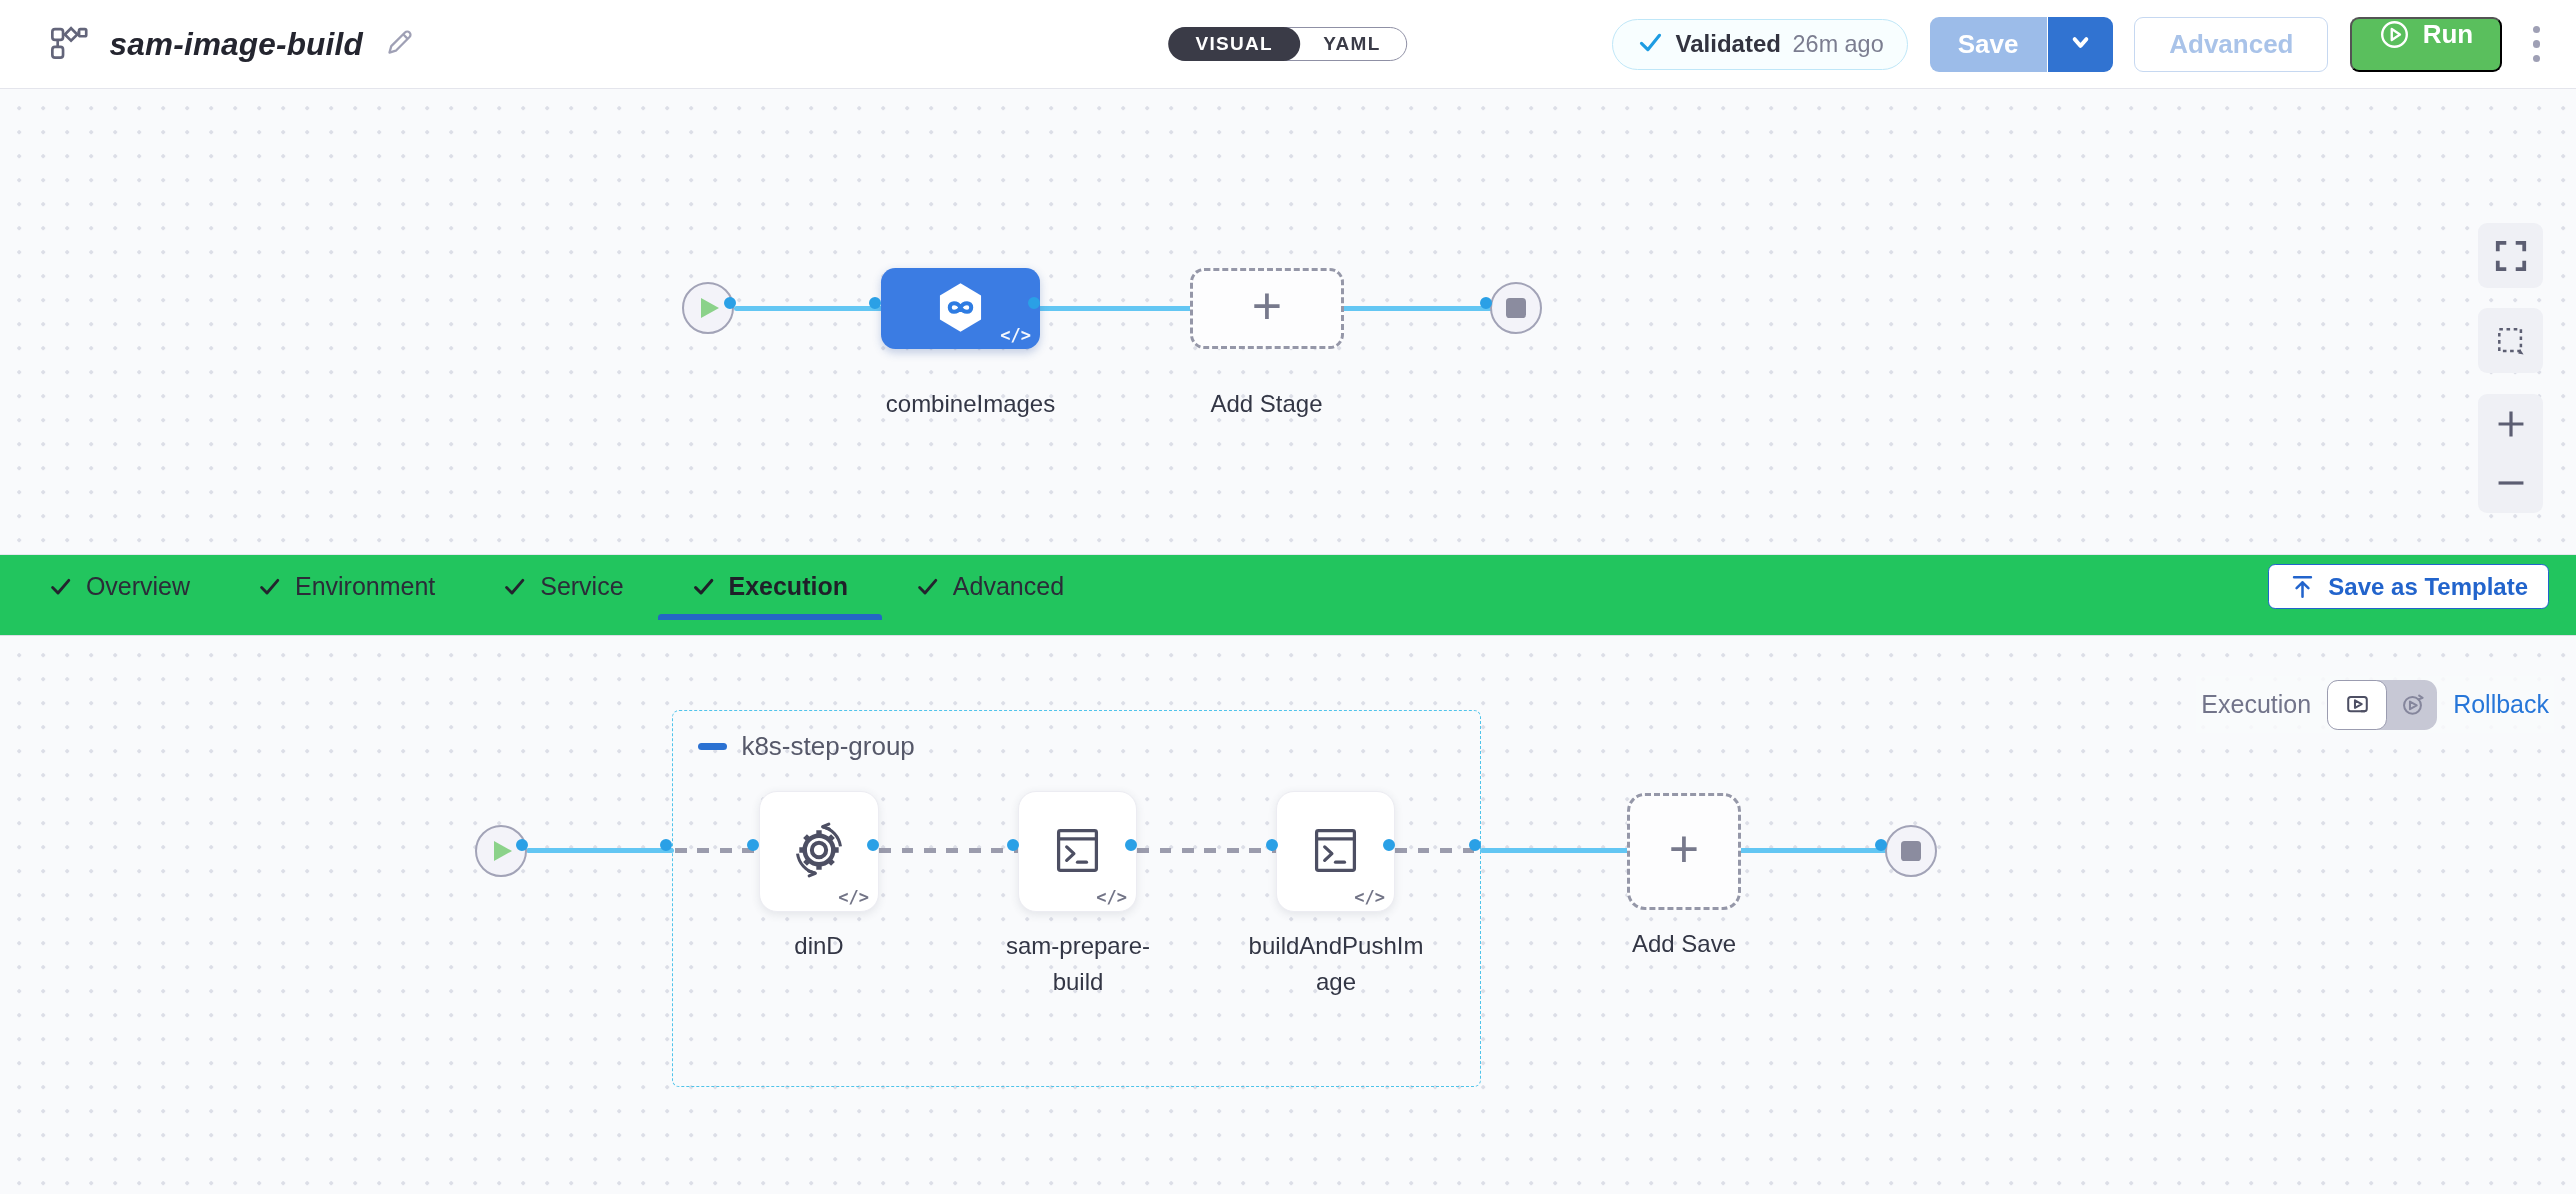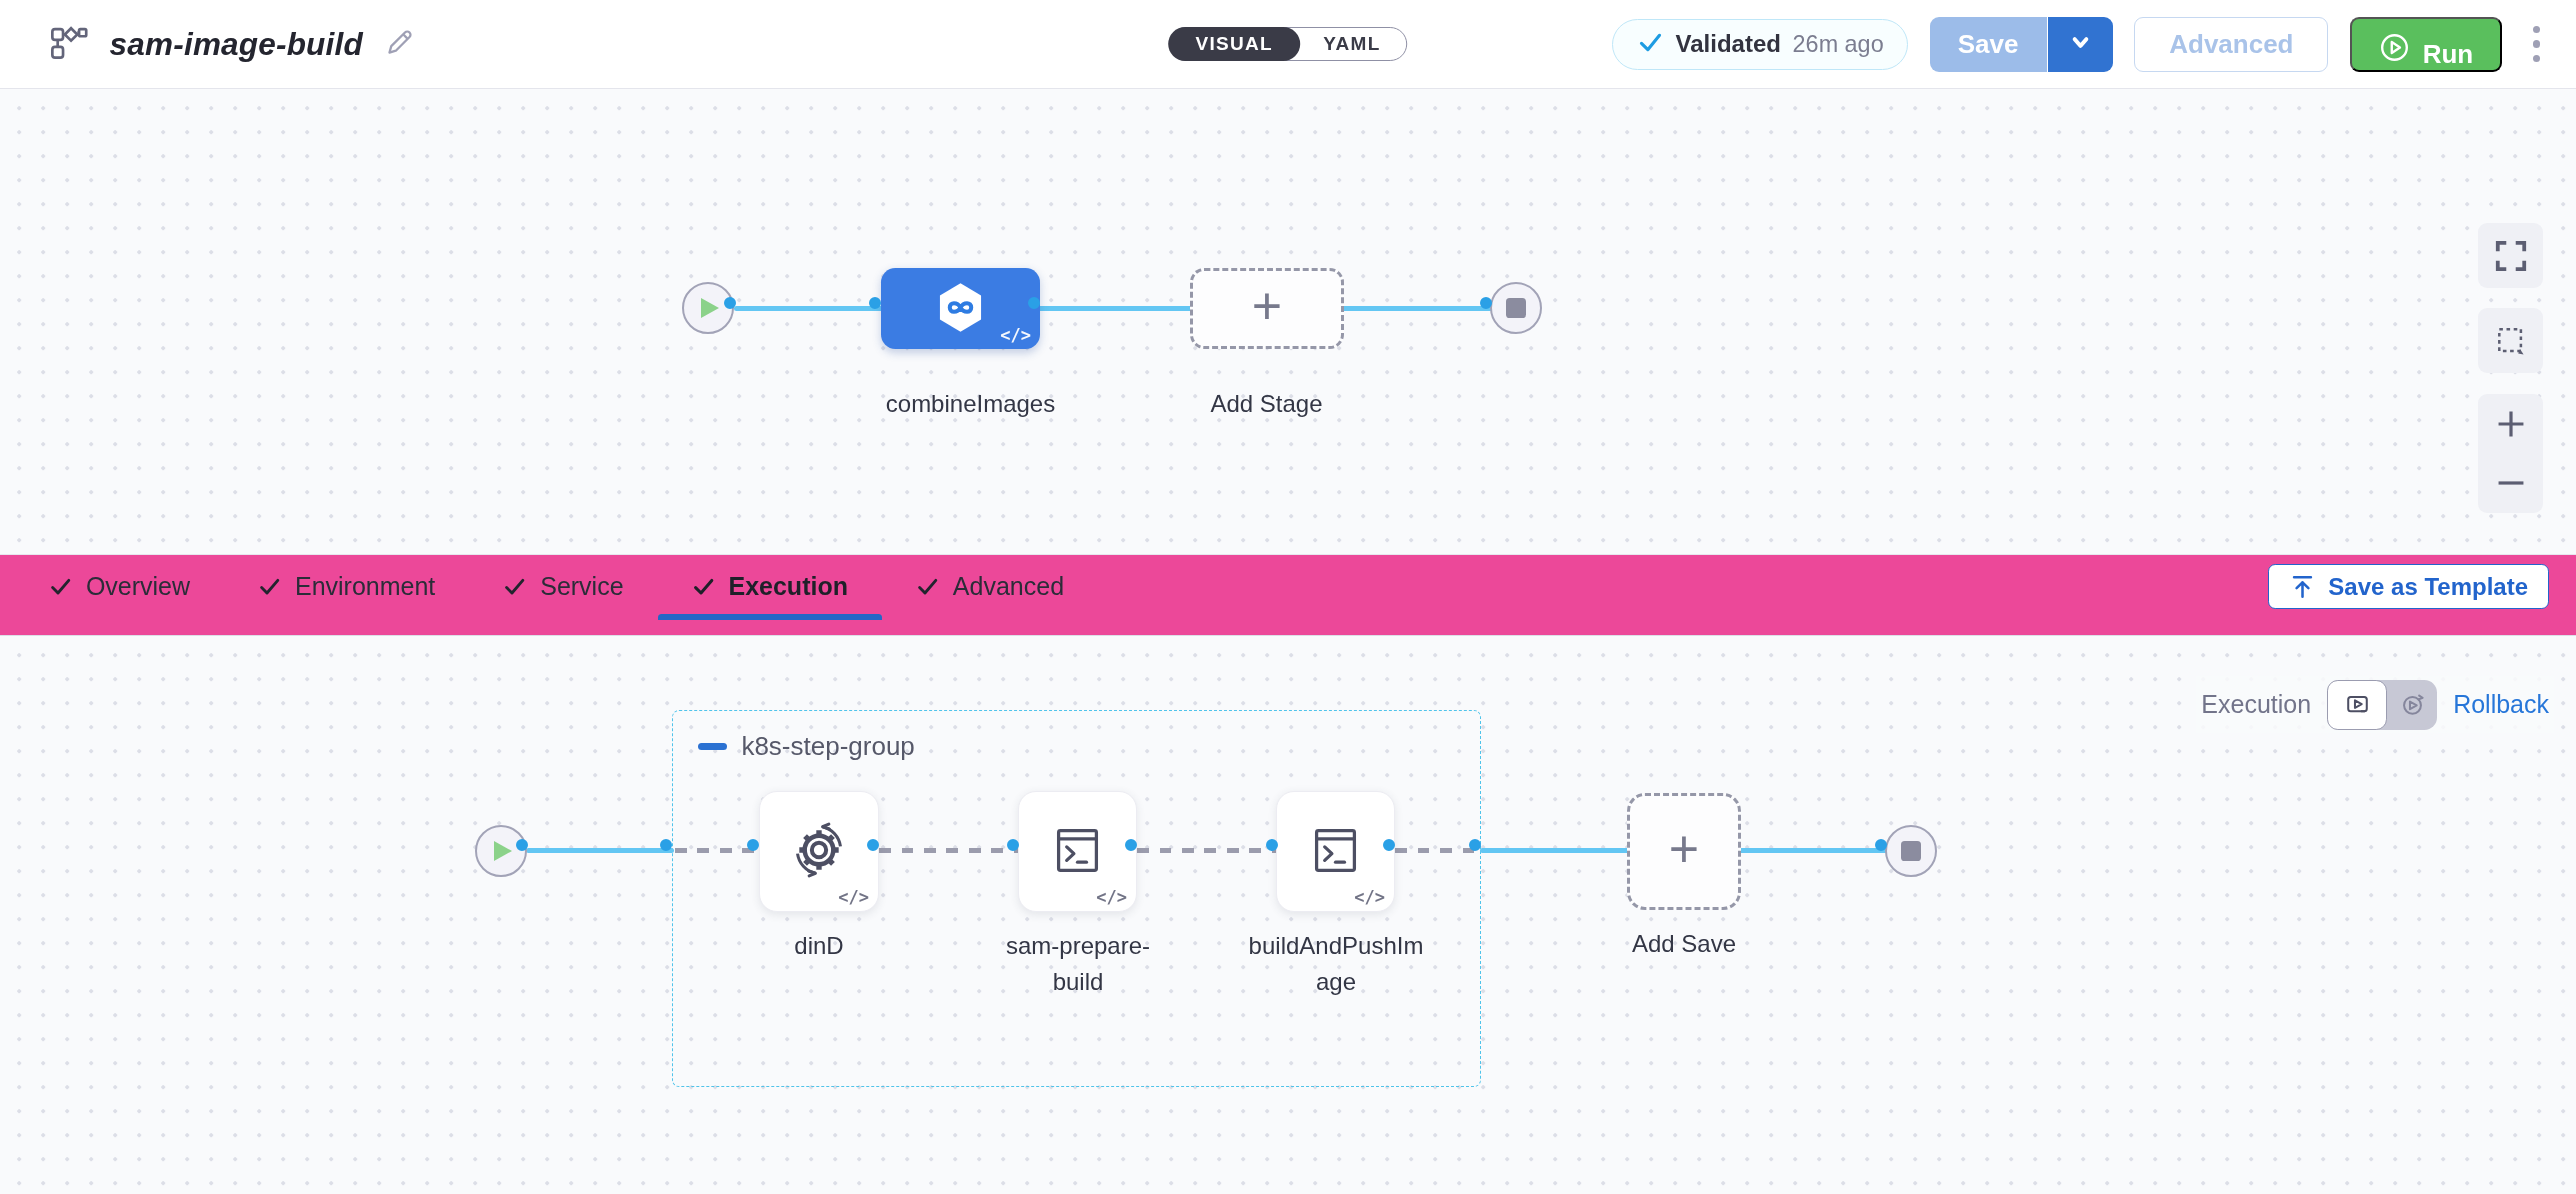--- a/index.html
+++ b/index.html
@@ -22,21 +22,21 @@
   .validated .vlabel { font-size:24px; font-weight:bold; color:#32333f; }
   .validated .vtime { font-size:23.4px; color:#7b7d90; }
   .save-split { display:flex; height:55px; border-radius:9px; overflow:hidden; }
   .save-main { width:117px; background:#9cbce9; color:#fff; font-size:26px; font-weight:bold;
                display:flex; align-items:center; justify-content:center;text-align:center; }
   .save-arrow { width:66px; background:#3173d1; display:flex; align-items:center; justify-content:center;
                 border-left:1.8px solid #fff; }
   .btn-discard { height:55px; padding:0 34px; background:#fff; border:1.8px solid #c6d8f1; border-radius:9px;
                  color:#a9c3e9; font-size:26px; font-weight:bold; display:flex; align-items:center; }
   .btn-run { height:55px; padding:0 27px; background:#5abf5d; border-radius:9px; color:#fff;
-             font-size:26px; font-weight:bold; display:flex; align-items:flex-end; gap:12.6px; }
+             font-size:26px; font-weight:bold; display:flex; align-items:flex-start; gap:12.6px; }
   .kebab { display:flex; flex-direction:column; gap:7.2px; padding:7.2px 9px; }
   .kebab i { width:7.2px; height:7.2px; border-radius:50%; background:#9fa0b5; display:block; }
 
   
   .canvas { position:absolute; left:0; width:2576px; background:#f9fafc;
             background-image:radial-gradient(circle, #dcdee7 2px, transparent 2.1px);
             background-size:24px 24px; background-position:7.2px 7.2px; }
   .canvas-top { top:89px; height:465px; }
   .canvas-bottom { top:636px; height:559px; }
 
@@ -72,21 +72,21 @@
   .group-name { font-size:26px; color:#565869; }
 
   
   .ctl { position:absolute; left:2478px; width:65px; background:#eff0f5; border-radius:9px;
          display:flex; align-items:center; justify-content:center; z-index:8; }
   .ctl-fs { top:134px; height:65px; }
   .ctl-mq { top:219px; height:65px; }
   .ctl-zoom { top:305px; height:119px; flex-direction:column; justify-content:space-around; }
 
   
-  .tabbar { position:absolute; left:0; top:554px; width:2576px; height:82px; background:#ec4899;
+  .tabbar { position:absolute; left:0; top:554px; width:2576px; height:82px; background:#22c55e;
             border-top:0.9px solid #e6e7ee; border-bottom:1.8px solid #dcdee6; display:flex; align-items:center;
             padding:0 27px 17px 49px; z-index:20; }
   .tabs { display:flex; align-items:stretch; height:100%; }
   .tab { display:flex; align-items:center; gap:13.5px; padding:0 34px; position:relative; cursor:pointer; }
   .tab:first-child { padding-left:0; }
   .tab .tlabel { font-size:25px; color:#2b2c38; }
   .tab.active .tlabel { font-weight:bold; color:#1f2029; }
   .tab.active::after { content:""; position:absolute; left:0; right:0; bottom:-1.8px; height:5.4px;
                        background:#2467c6; border-radius:3.6px 3.6px 0 0; }
   .tab:first-child.active::after { left:0; }

